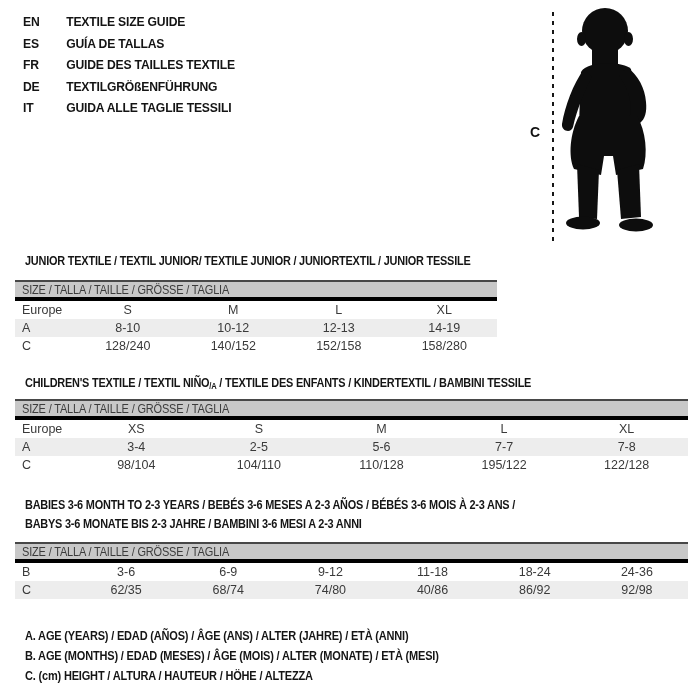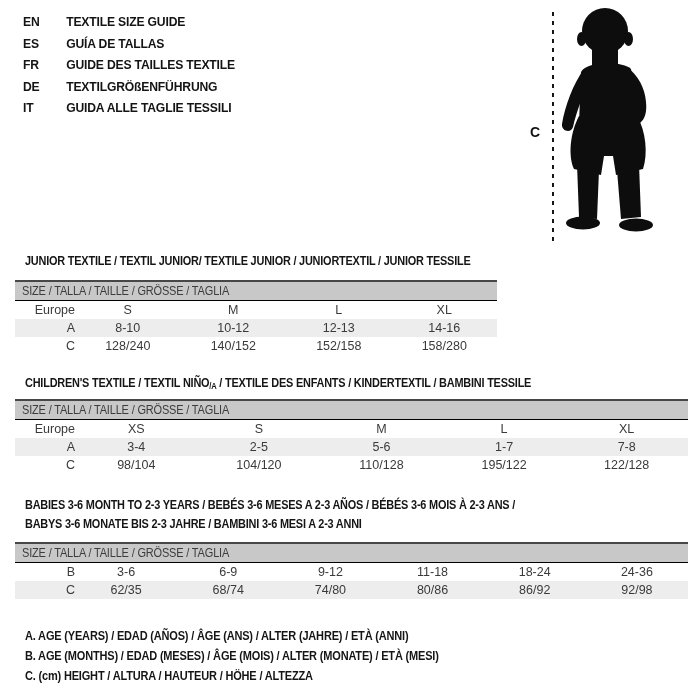--- a/index.html
+++ b/index.html
@@ -40,33 +40,33 @@
     font-weight:bold; font-size:13px; letter-spacing:-0.25px; color:#151515;
     transform:scaleX(0.84); transform-origin:left top;
     white-space:nowrap; line-height:19px;
   }
   .section-title sub { font-size:9px; vertical-align:-2px; }
 
   
   .size-table { position:absolute; left:15px; }
   .size-table .bar {
     height:21px; background:#c8c8c8;
-    border-top:2px solid #474747; border-bottom:1px solid #000000;
+    border-top:2px solid #474747; border-bottom:4px solid #000000;
     display:flex; align-items:center; padding-left:7px;
   }
   .size-table .bar span {
     font-size:12.5px; color:#3c3c3c; letter-spacing:-0.2px;
     transform:scaleX(0.88); transform-origin:left center; white-space:nowrap;
   }
   .size-table table { border-collapse:collapse; table-layout:fixed; width:100%; }
   .size-table td {
     height:18px; font-size:12.5px; color:#3a3a3a;
     text-align:center; white-space:nowrap; overflow:hidden;
   }
-  .size-table td.lbl { text-align:right; padding-left:7px; }
+  .size-table td.lbl { text-align:left; padding-left:7px; }
   .size-table col.label-col { width:60px; }
   .size-table tr.shaded { background:#ededed; }
 
   .junior-table   { top:280px; width:482px; }
   .children-table { top:399px; width:673px; }
   .babies-table   { top:542px; width:673px; }
 
   #junior-title   { top:251px; }
   #children-title { top:373px; }
   #babies-title   { top:495px; }
@@ -153,21 +153,21 @@
         <td>S</td>
         <td>M</td>
         <td>L</td>
         <td>XL</td>
       </tr>
       <tr class="shaded">
         <td class="lbl">A</td>
         <td>8-10</td>
         <td>10-12</td>
         <td>12-13</td>
-        <td>14-16</td>
+        <td>14-19</td>
       </tr>
       <tr>
         <td class="lbl">C</td>
         <td>128/240</td>
         <td>140/152</td>
         <td>152/158</td>
         <td>158/280</td>
       </tr>
     </tbody>
       </table>
@@ -194,27 +194,27 @@
         <td>S</td>
         <td>M</td>
         <td>L</td>
         <td>XL</td>
       </tr>
       <tr class="shaded">
         <td class="lbl">A</td>
         <td>3-4</td>
         <td>2-5</td>
         <td>5-6</td>
-        <td>1-7</td>
+        <td>7-7</td>
         <td>7-8</td>
       </tr>
       <tr>
         <td class="lbl">C</td>
         <td>98/104</td>
-        <td>104/120</td>
+        <td>104/110</td>
         <td>110/128</td>
         <td>195/122</td>
         <td>122/128</td>
       </tr>
     </tbody>
       </table>
   </div>
 
   <div id="babies-title" class="section-title">
     <div>BABIES 3-6 MONTH TO 2-3 YEARS / BEBÉS 3-6 MESES A 2-3 AÑOS / BÉBÉS 3-6 MOIS À 2-3 ANS /</div>
@@ -242,21 +242,21 @@
         <td>9-12</td>
         <td>11-18</td>
         <td>18-24</td>
         <td>24-36</td>
       </tr>
       <tr class="shaded">
         <td class="lbl">C</td>
         <td>62/35</td>
         <td>68/74</td>
         <td>74/80</td>
-        <td>80/86</td>
+        <td>40/86</td>
         <td>86/92</td>
         <td>92/98</td>
       </tr>
     </tbody>
       </table>
   </div>
 
   <div class="legend">
     <div>A. AGE (YEARS) / EDAD (AÑOS) / ÂGE (ANS) / ALTER (JAHRE) / ETÀ (ANNI)</div>
     <div>B. AGE (MONTHS) / EDAD (MESES) / ÂGE (MOIS) / ALTER (MONATE) / ETÀ (MESI)</div>

